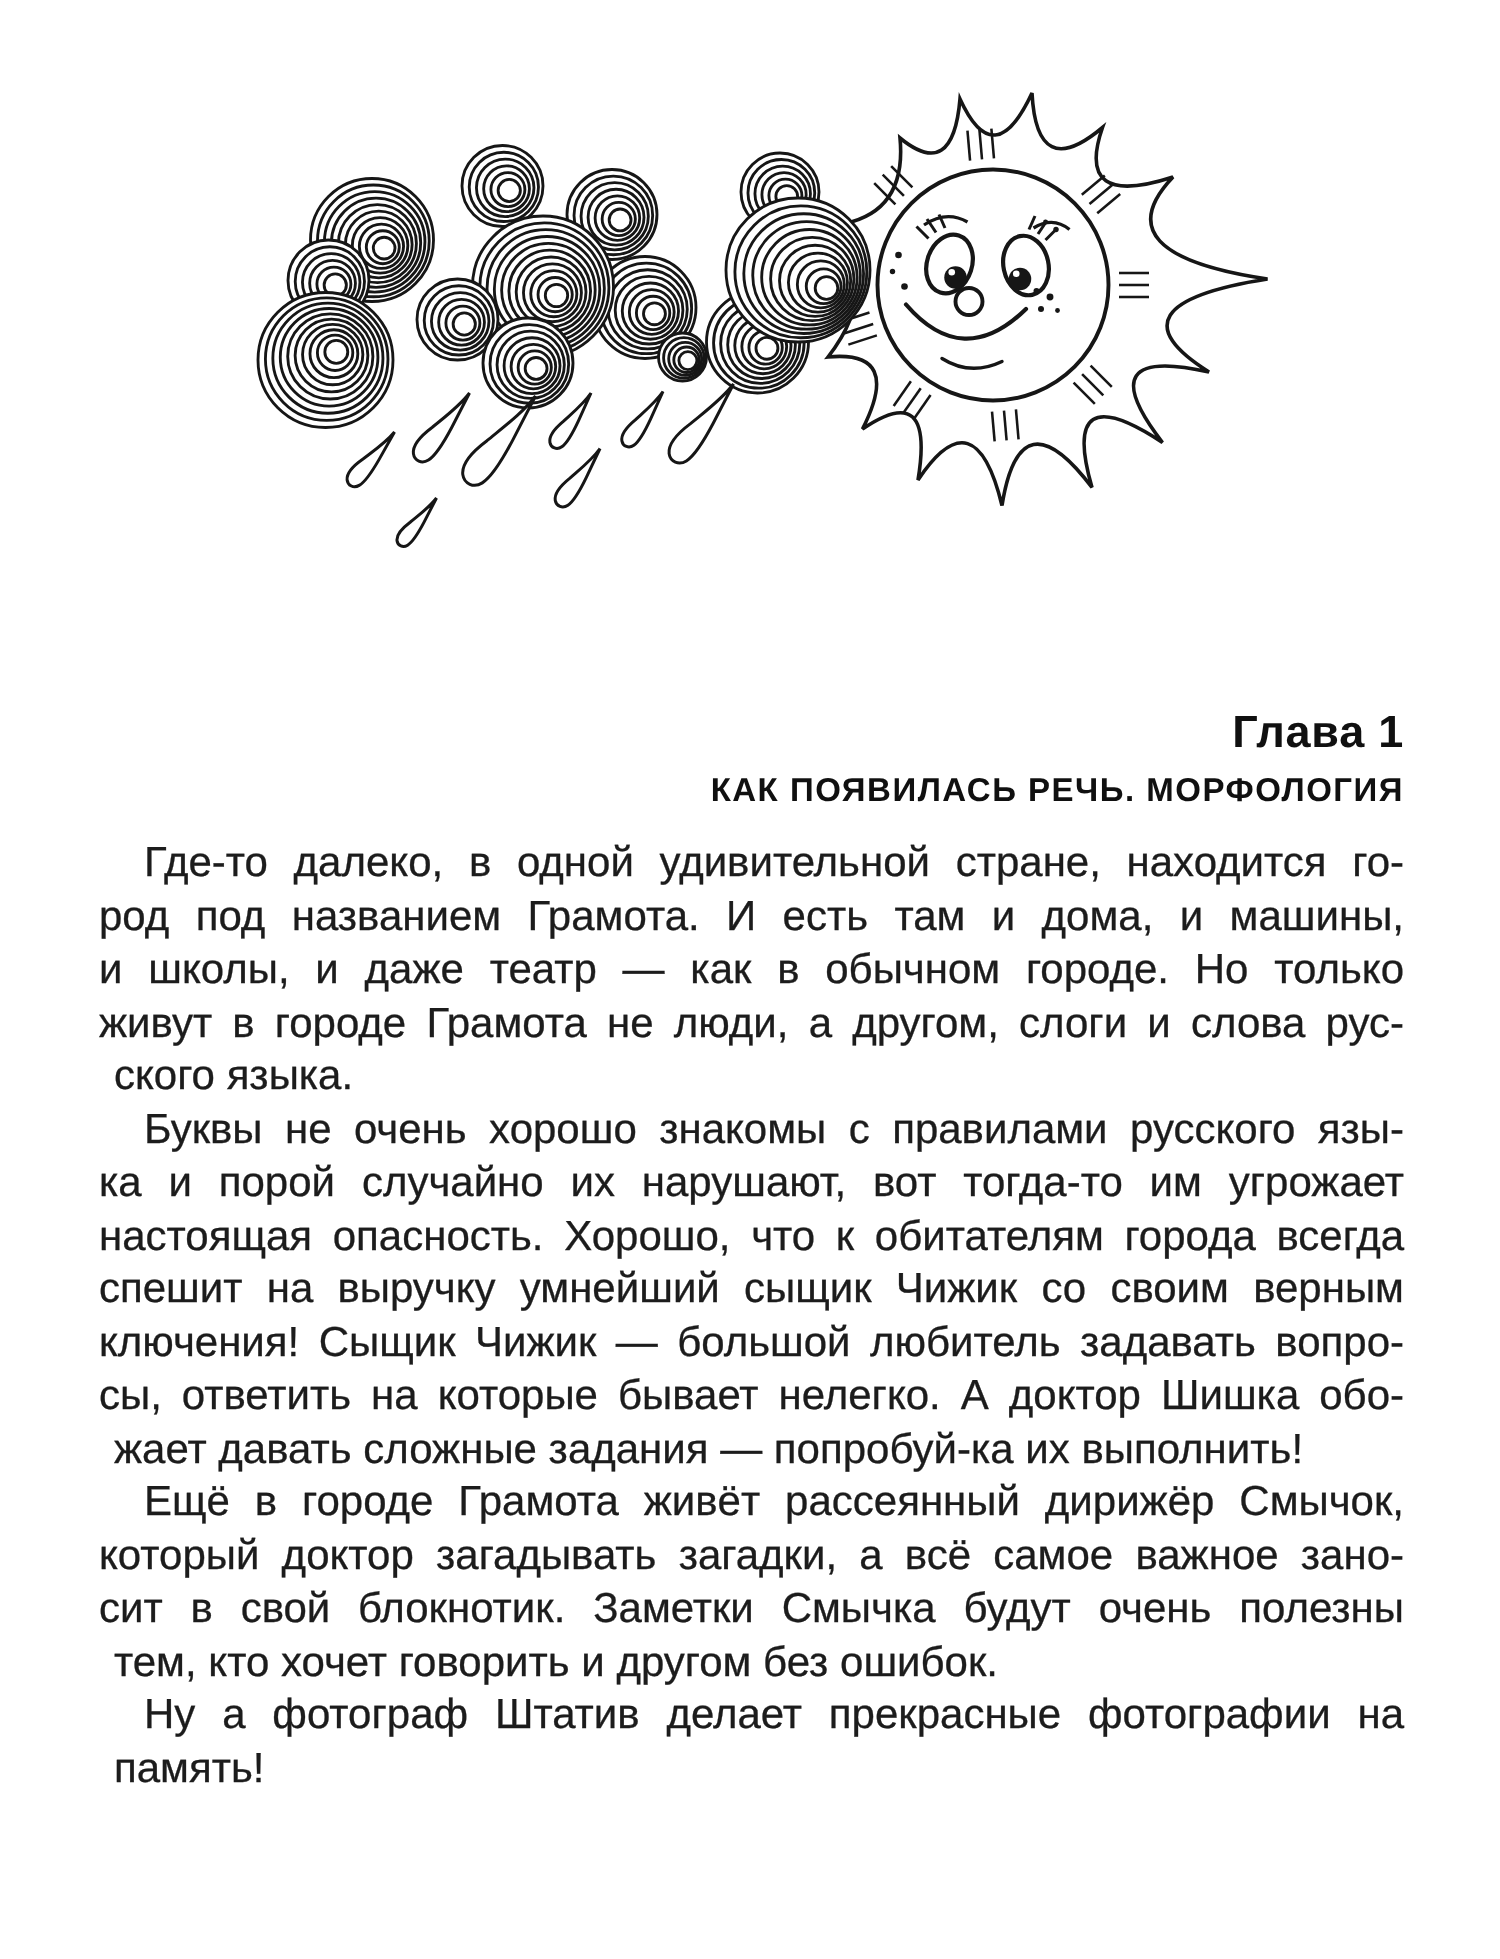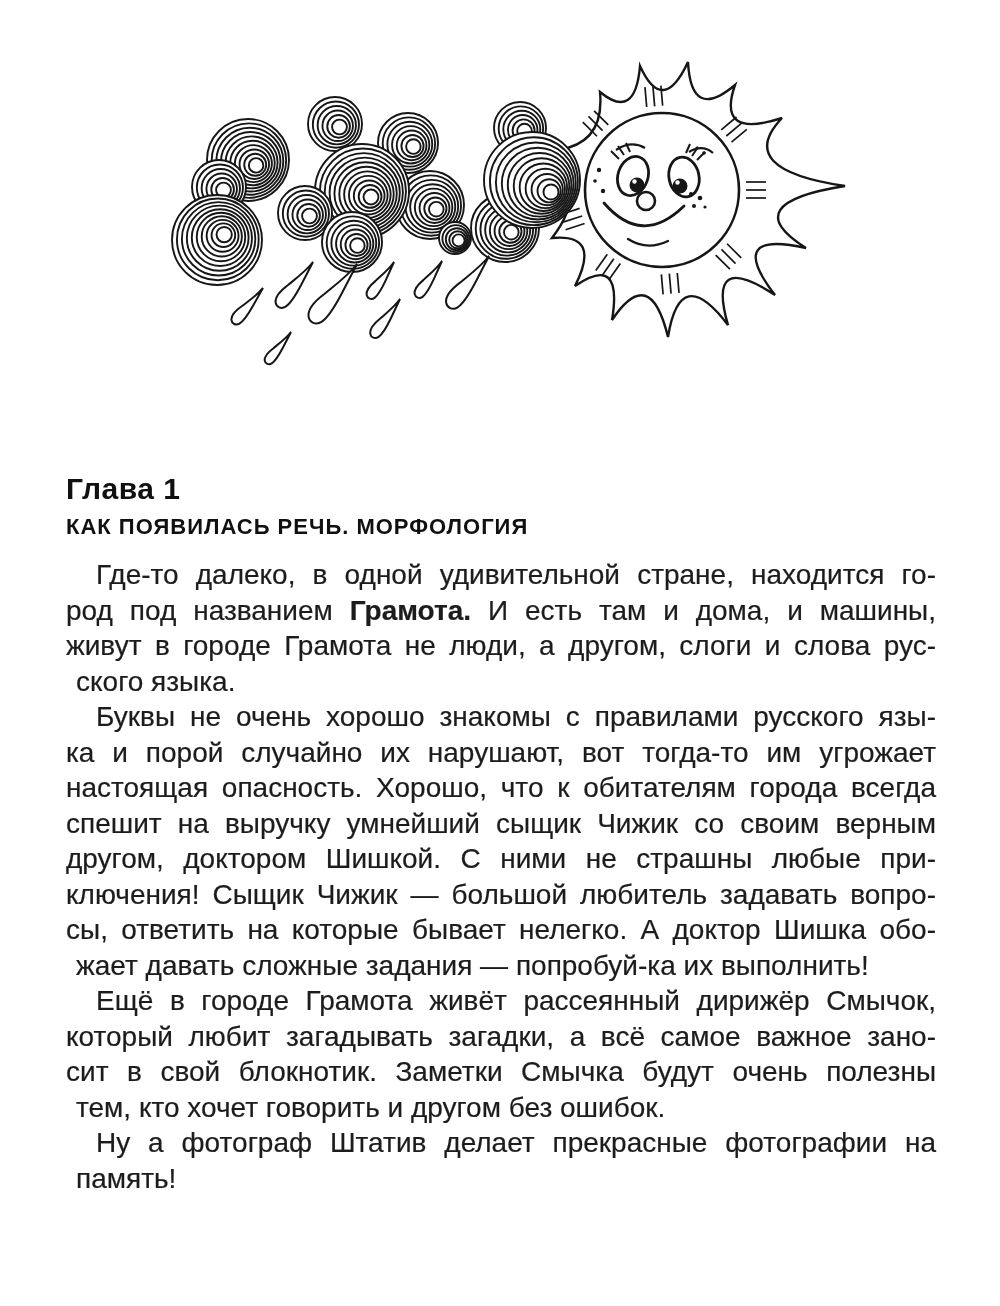--- a/index.html
+++ b/index.html
@@ -8,38 +8,38 @@
     width:1000px;height:1306px;
     background:#ffffff;
     overflow:hidden;
     font-family:"Liberation Sans","DejaVu Sans",sans-serif;
   }
   .illustration{
     position:absolute;left:0;top:0;width:1000px;height:440px;
   }
   .heading{
     position:absolute;left:66px;top:470px;width:870px;
-    text-align:left;color:#101010;font-weight:700;
+    text-align:right;color:#101010;font-weight:700;
   }
   .heading .h-line1{font-size:30px;line-height:38px;letter-spacing:0.5px;}
   .heading .h-line2{font-size:22px;line-height:38px;letter-spacing:1px;}
   .body-text{
     position:absolute;left:66px;top:557px;width:870px;
     font-size:28px;line-height:35.5px;color:#1c1c1c;
     -webkit-text-stroke:0.2px #1c1c1c;
   }
   .body-text .line{
     text-align:justify;
     text-align-last:justify;
     text-justify:inter-word;
     white-space:normal;
   }
   .body-text .line.last{text-align-last:left;margin-left:10px;}
   .body-text .line.indent{text-indent:30px;}
-  .body-text b{font-weight:700;}
+  .body-text b{font-weight:400;}
 </style>
 </head>
 <body>
 
 <div class="page">
 
   <svg class="illustration" viewBox="0 0 1000 440" xmlns="http://www.w3.org/2000/svg">
       <circle cx="335" cy="124" r="27" fill="#ffffff" stroke="#161616" stroke-width="1.9"></circle>
       <circle cx="335.9" cy="124.6" r="23.083333333333332" fill="none" stroke="#161616" stroke-width="1.9"></circle>
       <circle cx="336.8" cy="125.2" r="19.166666666666668" fill="none" stroke="#161616" stroke-width="1.9"></circle>
@@ -204,31 +204,31 @@
     </svg>
 
   <div class="heading">
     <div class="h-line1">Глава 1</div>
     <div class="h-line2">КАК ПОЯВИЛАСЬ РЕЧЬ. МОРФОЛОГИЯ</div>
   </div>
 
   <div class="body-text" id="body-text">
       <div class="line indent"><span>Где-то далеко, в одной удивительной стране, находится го-</span></div>
       <div class="line"><span>род под названием </span><b>Грамота.</b><span> И есть там и дома, и машины,</span></div>
+      <div class="line"><span>и школы, и даже театр — как в обычном городе. Но только</span></div>
       <div class="line"><span>живут в городе Грамота не люди, а другом, слоги и слова рус-</span></div>
       <div class="line last"><span>ского языка.</span></div>
       <div class="line indent"><span>Буквы не очень хорошо знакомы с правилами русского язы-</span></div>
       <div class="line"><span>ка и порой случайно их нарушают, вот тогда-то им угрожает</span></div>
       <div class="line"><span>настоящая опасность. Хорошо, что к обитателям города всегда</span></div>
       <div class="line"><span>спешит на выручку умнейший сыщик Чижик со своим верным</span></div>
-      <div class="line"><span>другом, доктором Шишкой. С ними не страшны любые при-</span></div>
       <div class="line"><span>ключения! Сыщик Чижик — большой любитель задавать вопро-</span></div>
       <div class="line"><span>сы, ответить на которые бывает нелегко. А доктор Шишка обо-</span></div>
       <div class="line last"><span>жает давать сложные задания — попробуй-ка их выполнить!</span></div>
       <div class="line indent"><span>Ещё в городе Грамота живёт рассеянный дирижёр Смычок,</span></div>
-      <div class="line"><span>который любит загадывать загадки, а всё самое важное зано-</span></div>
+      <div class="line"><span>который доктор загадывать загадки, а всё самое важное зано-</span></div>
       <div class="line"><span>сит в свой блокнотик. Заметки Смычка будут очень полезны</span></div>
       <div class="line last"><span>тем, кто хочет говорить и другом без ошибок.</span></div>
       <div class="line indent"><span>Ну а фотограф Штатив делает прекрасные фотографии на</span></div>
       <div class="line last"><span>память!</span></div>
     </div>
 
 </div>
 
 </body></html>

